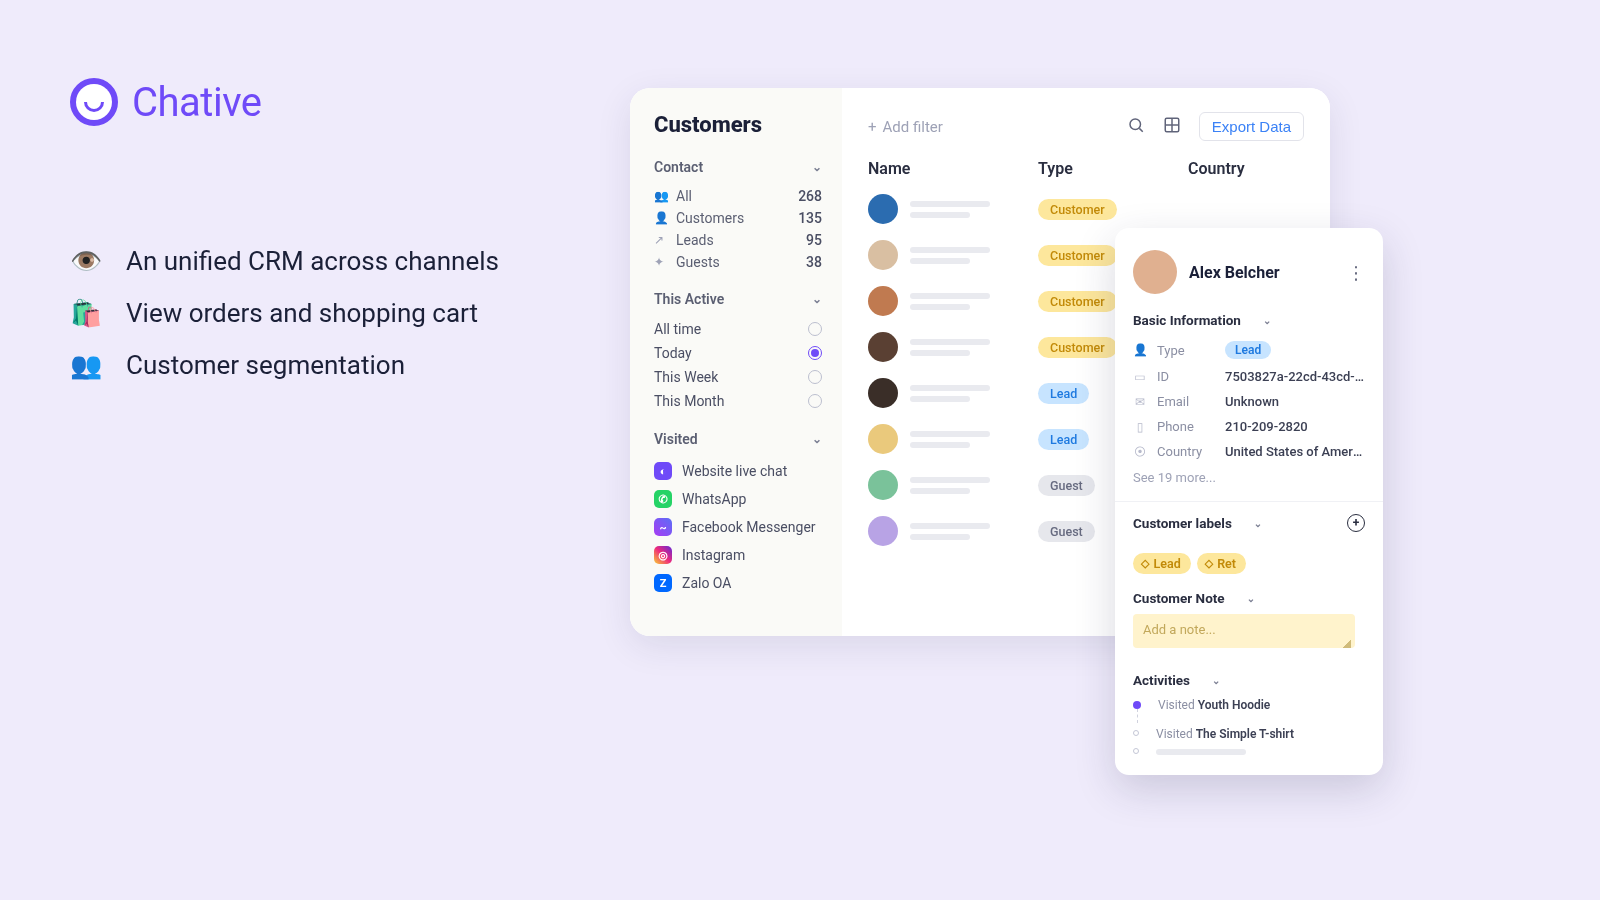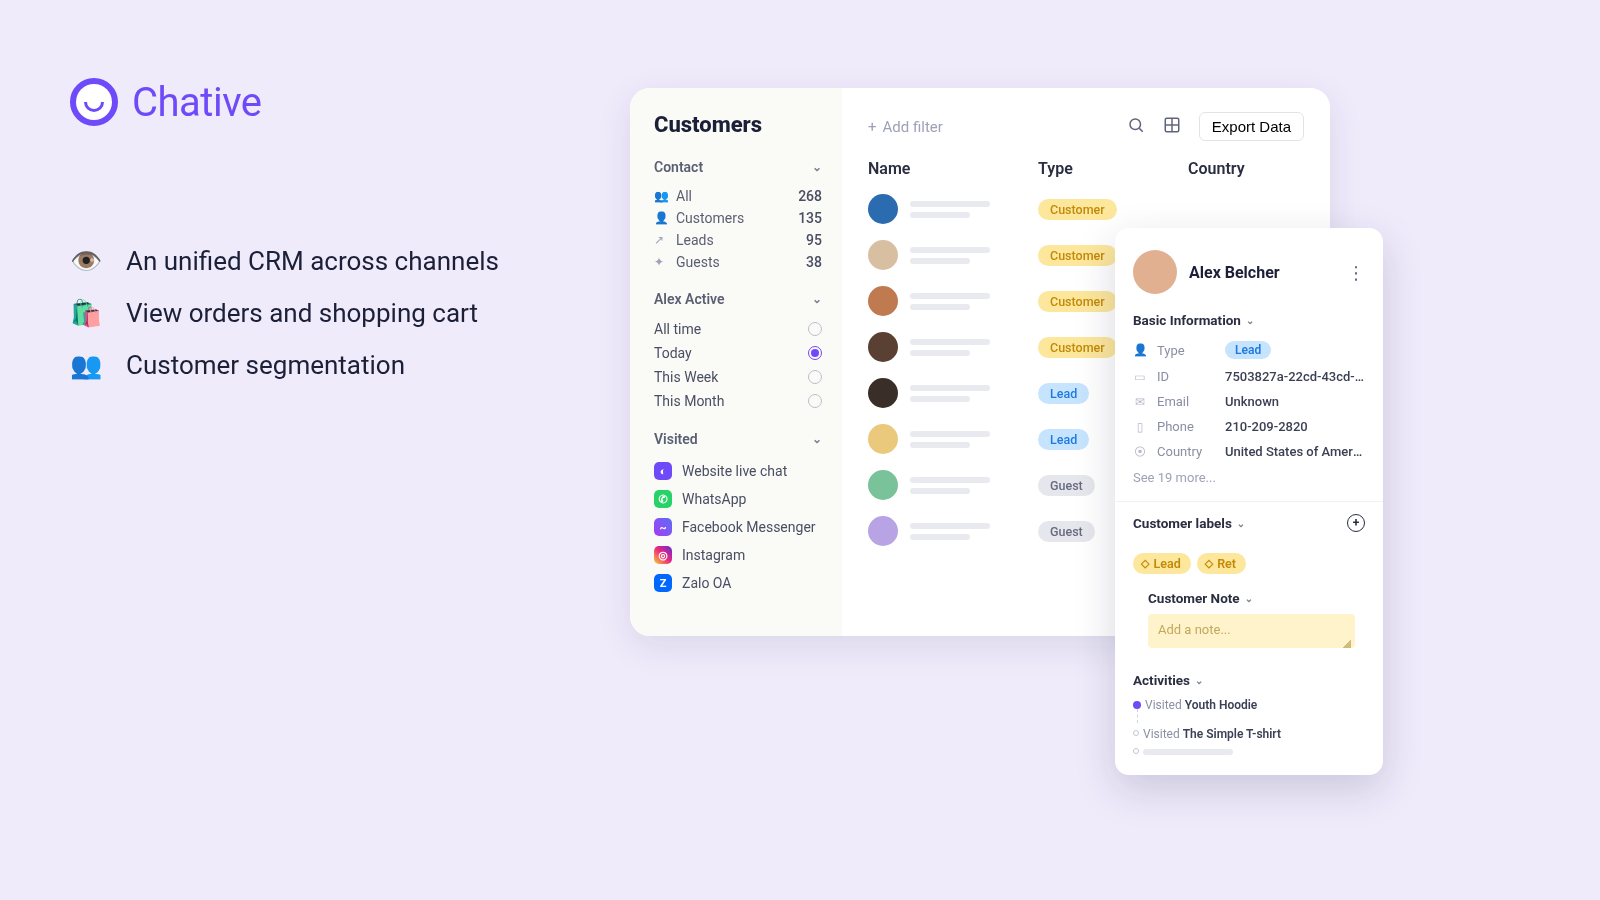--- a/index.html
+++ b/index.html
@@ -41,21 +41,21 @@
   .chan-row{ display:flex; align-items:center; gap:10px; font-size:14px; color:#4a4e63; padding:5px 0;}
   .chan-ico{ width:18px; height:18px; border-radius:5px; display:flex; align-items:center; justify-content:center; font-size:11px; color:#fff; font-weight:700;}
   .c-web{ background:#6f4af8;} .c-wa{ background:#25d366;} .c-fb{ background:linear-gradient(45deg,#a83bf3,#5b6ef6);}
   .c-ig{ background:linear-gradient(45deg,#f9ce34,#ee2a7b,#6228d7);} .c-zl{ background:#0068ff;}
 
   .main-area{ flex:1; padding:24px 26px 20px 26px; background:#fff; display:flex; flex-direction:column;}
   .toolbar{ display:flex; align-items:center; gap:18px; margin-bottom:18px;}
   .add-filter{ color:#9ea2b6; font-size:15px; display:flex; align-items:center; gap:6px;}
   .toolbar-spacer{ flex:1;}
   .tb-ico{ color:#60647a; font-size:18px; cursor:pointer;}
-  .export-btn{ border:1px solid #e2e3ea; border-radius:6px; padding:5px 12px; font-size:15px; color:#000000; background:#fff;}
+  .export-btn{ border:1px solid #e2e3ea; border-radius:6px; padding:5px 12px; font-size:15px; color:#3b82f6; background:#fff;}
   .col-heads{ display:flex; gap:0; font-size:16px; font-weight:600; color:#2a2e40; padding-bottom:10px;}
   .col-heads .c1{ width:170px;} .col-heads .c2{ width:150px;} .col-heads .c3{ flex:1;}
   .rows{ display:flex; flex-direction:column; gap:16px; margin-top:6px;}
   .trow{ display:flex; align-items:center; gap:0;}
   .trow .c1{ width:170px; display:flex; align-items:center; gap:12px;}
   .trow .c2{ width:150px;} .trow .c3{ flex:1;}
   .avatar{ width:30px; height:30px; border-radius:50%; background:#d9dbf5; display:flex; align-items:center; justify-content:center; font-size:16px; color:#fff; flex-shrink:0;}
   .ghost-lines{ display:flex; flex-direction:column; gap:5px; flex:1;}
   .ghost-lines .ln{ height:6px; border-radius:3px; background:#e9eaef;}
   .ghost-lines .ln1{ width:80px;} .ghost-lines .ln2{ width:60px;}
@@ -65,40 +65,40 @@
   .tag-guest{ background:#e6e7ec; color:#676b80;}
 
   
   .detail-panel{ position:absolute; left:1115px; top:228px; width:268px; background:#fff; border-radius:14px; box-shadow:0 14px 40px rgba(40,40,80,.18); overflow:hidden;}
   .dp-head{ display:flex; align-items:center; gap:12px; padding:22px 18px 18px 18px;}
   .dp-avatar{ width:44px; height:44px; border-radius:50%; background:#e0b090; flex-shrink:0;}
   .dp-name{ font-size:16px; font-weight:700; color:#1b2038; flex:1;}
   .dp-more{ color:#60647a; font-size:18px; line-height:0.5;}
   .dp-section{ padding:0 18px 14px 18px; border-bottom:1px solid #f0f1f5;}
   .dp-section:last-child{ border-bottom:none;}
-  .dp-sec-title{ font-size:13.5px; font-weight:700; color:#2a2e40; display:flex; align-items:center; gap:5px; margin-bottom:8px;}
+  .dp-sec-title{ font-size:13.5px; font-weight:700; color:#2a2e40; display:flex; align-items:center; gap:22px; margin-bottom:8px;}
   .dp-sec-title .chev{ font-size:10px; color:#7a7e92;}
   .info-row{ display:flex; align-items:center; gap:10px; font-size:13px; padding:5px 0;}
   .info-row .ico{ color:#b7bacb; width:14px; font-size:12px; text-align:center;}
   .info-row .k{ color:#8b8fa3; width:58px;}
   .info-row .v{ color:#3c4054; font-weight:500; flex:1; white-space:nowrap; overflow:hidden; text-overflow:ellipsis;}
   .pill-lead{ display:inline-block; background:#c7e4ff; color:#1f7ae0; font-size:12px; font-weight:600; padding:2px 10px; border-radius:10px;}
   .see-more{ font-size:13px; color:#9ea2b6; padding:6px 0 2px 0;}
   .dp-labels{ padding:12px 18px 4px 18px;}
   .dp-labels-head{ display:flex; align-items:center; justify-content:space-between; margin-bottom:20px;}
   .add-circle{ width:18px; height:18px; border:1.5px solid #2a2e40; border-radius:50%; display:flex; align-items:center; justify-content:center; font-size:12px; font-weight:700; color:#2a2e40;}
   .lbl-pill{ display:inline-flex; align-items:center; gap:4px; background:#fde79c; color:#c28a08; font-size:12.5px; font-weight:600; padding:3px 10px 3px 8px; border-radius:12px; margin-right:6px;}
   .lbl-pill .tico{ font-size:11px;}
-  .note-sec{ padding:12px 28px 8px 18px;margin-left:15px;}
+  .note-sec{ padding:12px 28px 8px 18px;}
   .note-box{ width:100%; height:34px; background:#fff3cc; border:none; border-bottom-right-radius:4px; border-top-left-radius:4px; border-radius:4px; padding:8px 10px; font-size:13px; color:#b19440; resize:none; font-family:inherit;}
   .note-box::placeholder{ color:#c2a85b;}
   .resize-handle{ position:relative;}
   .resize-handle::after{ content:""; position:absolute; right:4px; bottom:4px; width:8px; height:8px; background:linear-gradient(135deg, transparent 50%, #d0bb7a 50%);}
   .act-sec{ padding:12px 30px 18px 18px;}
-  .act-row{ display:flex; align-items:flex-start; gap:4px; font-size:12px; padding:2px 0;}
+  .act-row{ display:flex; align-items:flex-start; gap:17px; font-size:12px; padding:2px 0;}
   .act-dot-col{ display:flex; flex-direction:column; align-items:center;}
   .act-dot{ width:8px; height:8px; border-radius:50%; background:#6f4af8; margin-top:3px;}
   .act-dot.hollow{ width:6px;height:6px; background:#fff; border:1.5px solid #c4c7d6;}
   .act-line{ width:1px; flex:1; min-height:14px; border-left:1px dashed #d0d2de;}
   .act-text{ color:#8b8fa3;}
   .act-text b{ color:#3c4054; font-weight:600;}
   .act-ghost{ width:90px; height:6px; background:#e9eaef; border-radius:3px; margin-top:4px;}
 </style>
 </head>
 <body>
@@ -161,21 +161,21 @@
           <span class="lbl">
             <span class="sb-ico">✦</span>
             <span>Guests</span>
           </span>
           <span class="cnt">38</span>
         </div>
       </div>
 
     <div class="sb-divider"></div>
     <div class="sb-section-head">
-      <span>Alex Active</span>
+      <span>This Active</span>
       <span class="chev">⌄</span>
     </div>
     <div id="lastactive-list">
         <div class="radio-row">
           <span>All time</span>
           <span class="radio "></span>
         </div>
         <div class="radio-row">
           <span>Today</span>
           <span class="radio sel"></span>

